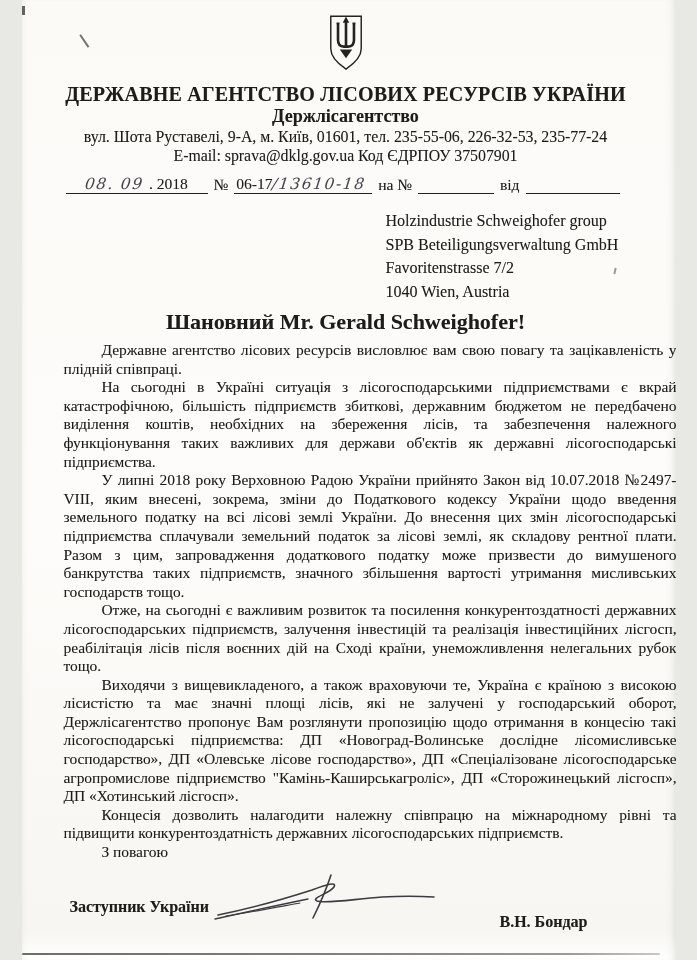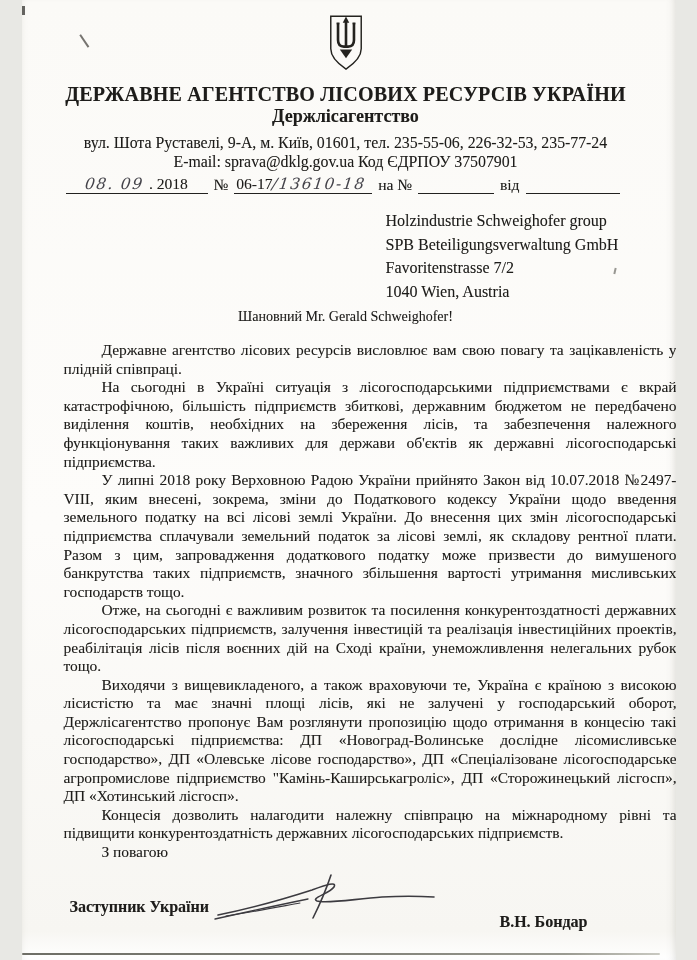--- a/index.html
+++ b/index.html
@@ -12,21 +12,21 @@
     font-family:"Liberation Serif","DejaVu Serif",serif;
     color:#1d1c1a;
     overflow:hidden;
     text-shadow:0.2px 0.2px 0.55px rgba(45,42,38,.32);
   }
   
   .letterhead{position:absolute;top:14px;left:0;right:6px;text-align:center;}
   .emblem{display:inline-block;}
   .org-name{font-size:20px;font-weight:bold;letter-spacing:.2px;margin-top:7px;}
   .org-short{font-size:18px;font-weight:bold;margin-top:0px;}
-  .org-addr{font-size:15.8px;margin-top:7px;}
+  .org-addr{font-size:15.8px;margin-top:1px;}
   .org-email{font-size:15.8px;margin-top:1px;}
   
   .refline{
     position:absolute;top:171px;left:44px;right:56px;height:23px;
     display:flex;align-items:flex-end;font-size:15.5px;white-space:nowrap;
   }
   .seg{border-bottom:1.6px solid #22211f;display:flex;align-items:flex-end;justify-content:center;height:100%;}
   .seg-date{width:142px;gap:5px;}
   .seg-num{width:136px;justify-content:flex-start;padding-left:2px;}
   .seg-replyno{flex:1;}
@@ -34,21 +34,21 @@
   .ref-label{padding:0 6px;}
   .hand{
     font-family:"DejaVu Serif",serif;font-style:italic;
     color:#45444b;letter-spacing:1.6px;
     display:inline-block;transform:skewX(-7deg);
     text-shadow:none;font-size:15.5px;
   }
   
   .recipient{position:absolute;top:209px;left:364px;font-size:16px;line-height:23.5px;}
   
-  .salutation{position:absolute;top:309px;left:0;right:6px;text-align:center;font-weight:normal;font-size:14px;}
+  .salutation{position:absolute;top:309px;left:0;right:6px;text-align:center;font-weight:bold;font-size:22px;}
   .bodytext{position:absolute;top:341px;left:42px;width:613px;font-size:15.4px;line-height:18.6px;text-align:justify;}
   .bodytext p{margin:0;text-indent:38px;}
   
   .valediction{margin-top:13px;text-indent:38px;text-align:left;}
   .sigrow{position:relative;margin-top:6px;height:62px;font-weight:bold;font-size:16px;}
   .signer-title{position:absolute;left:6px;top:30px;}
   .signer-name{position:absolute;left:436px;top:30px;margin-top:15px;}
   .signature{position:absolute;left:148px;top:4px;}
   
   .scan-bottom{position:absolute;left:0;right:16px;bottom:5px;height:2px;
@@ -106,21 +106,21 @@
     <div>Favoritenstrasse 7/2</div>
     <div>1040 Wien, Austria</div>
   </div>
 
   <div class="salutation">Шановний Mr. Gerald Schweighofer!</div>
 
   <div class="bodytext">
     <p>Державне агентство лісових ресурсів висловлює вам свою повагу та зацікавленість у плідній співпраці.</p>
     <p>На сьогодні в Україні ситуація з лісогосподарськими підприємствами є вкрай катастрофічною, більшість підприємств збиткові, державним бюджетом не передбачено виділення коштів, необхідних на збереження лісів, та забезпечення належного функціонування таких важливих для держави об'єктів як державні лісогосподарські підприємства.</p>
     <p>У липні 2018 року Верховною Радою України прийнято Закон від 10.07.2018 №2497-VIII, яким внесені, зокрема, зміни до Податкового кодексу України щодо введення земельного податку на всі лісові землі України. До внесення цих змін лісогосподарські підприємства сплачували земельний податок за лісові землі, як складову рентної плати. Разом з цим, запровадження додаткового податку може призвести до вимушеного банкрутства таких підприємств, значного збільшення вартості утримання мисливських господарств тощо.</p>
-    <p>Отже, на сьогодні є важливим розвиток та посилення конкурентоздатності державних лісогосподарських підприємств, залучення інвестицій та реалізація інвестиційних проектів, реабілітація лісів після воєнних дій на Сході країни, унеможливлення нелегальних рубок тощо.</p>
+    <p>Отже, на сьогодні є важливим розвиток та посилення конкурентоздатності державних лісогосподарських підприємств, залучення інвестицій та реалізація інвестиційних лісгосп, реабілітація лісів після воєнних дій на Сході країни, унеможливлення нелегальних рубок тощо.</p>
     <p>Виходячи з вищевикладеного, а також враховуючи те, Україна є країною з високою лісистістю та має значні площі лісів, які не залучені у господарський оборот, Держлісагентство пропонує Вам розглянути пропозицію щодо отримання в концесію такі лісогосподарські підприємства: ДП «Новоград-Волинське дослідне лісомисливське господарство», ДП «Олевське лісове господарство», ДП «Спеціалізоване лісогосподарське агропромислове підприємство "Камінь-Каширськагроліс», ДП «Сторожинецький лісгосп», ДП «Хотинський лісгосп».</p>
     <p>Концесія дозволить налагодити належну співпрацю на міжнародному рівні та підвищити конкурентоздатність державних лісогосподарських підприємств.</p>
 
     <p class="valediction">З повагою</p>
     <div class="sigrow">
       <span class="signer-title">Заступник України</span>
       <span class="signature">
         <svg width="228" height="52" viewBox="0 0 228 52" aria-hidden="true">
           <g fill="none" stroke="#3c3b40" stroke-width="1.6" stroke-linecap="round">
             <path d="M6,43 C36,37 72,27 100,18 C114,13 125,9 122,15 C117,22 98,26 105,29 C114,32 142,27 170,25 C188,24 206,24 222,25"></path>

